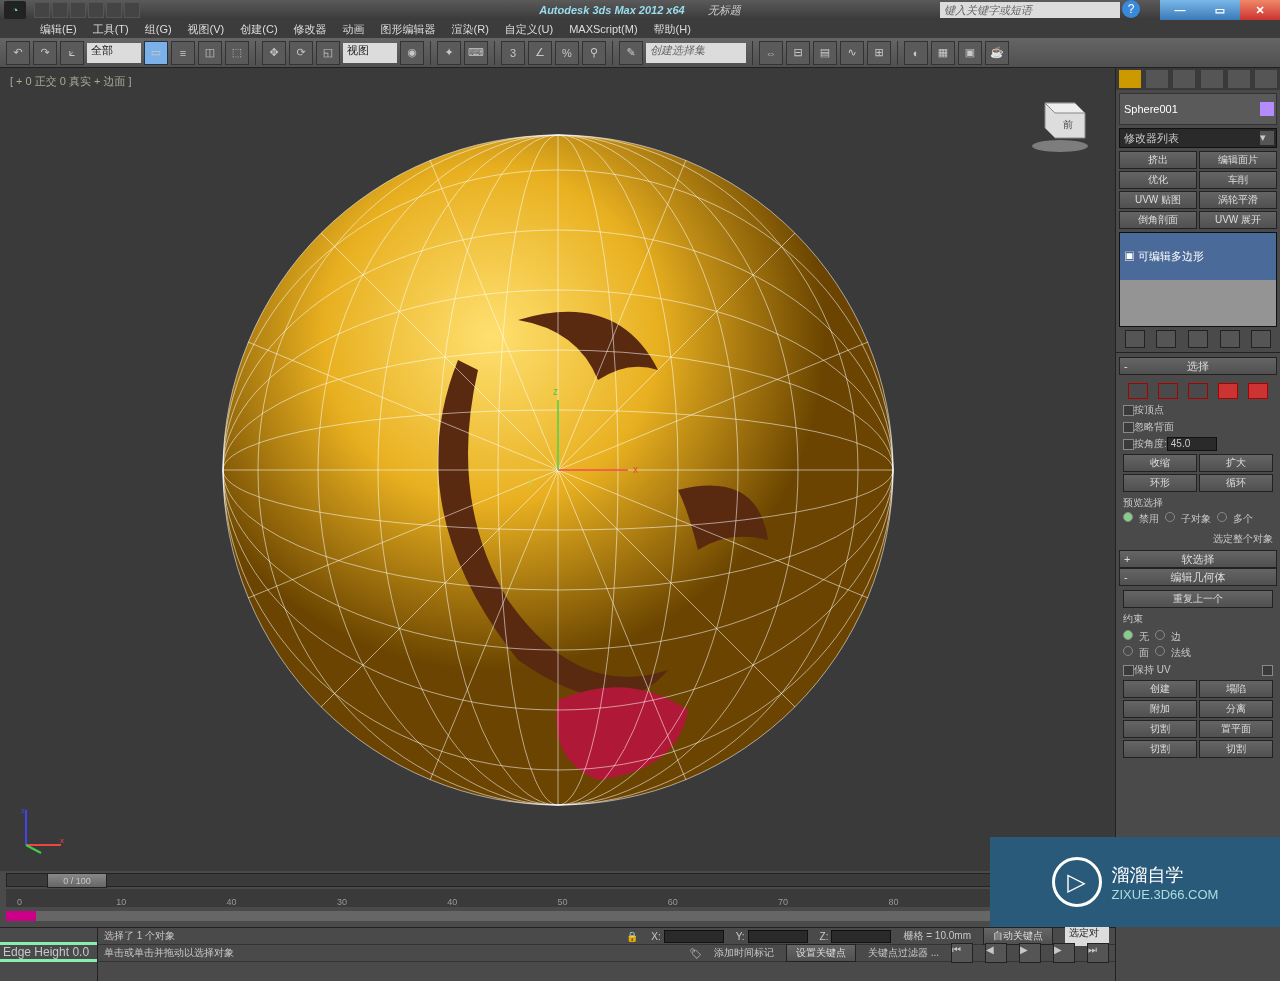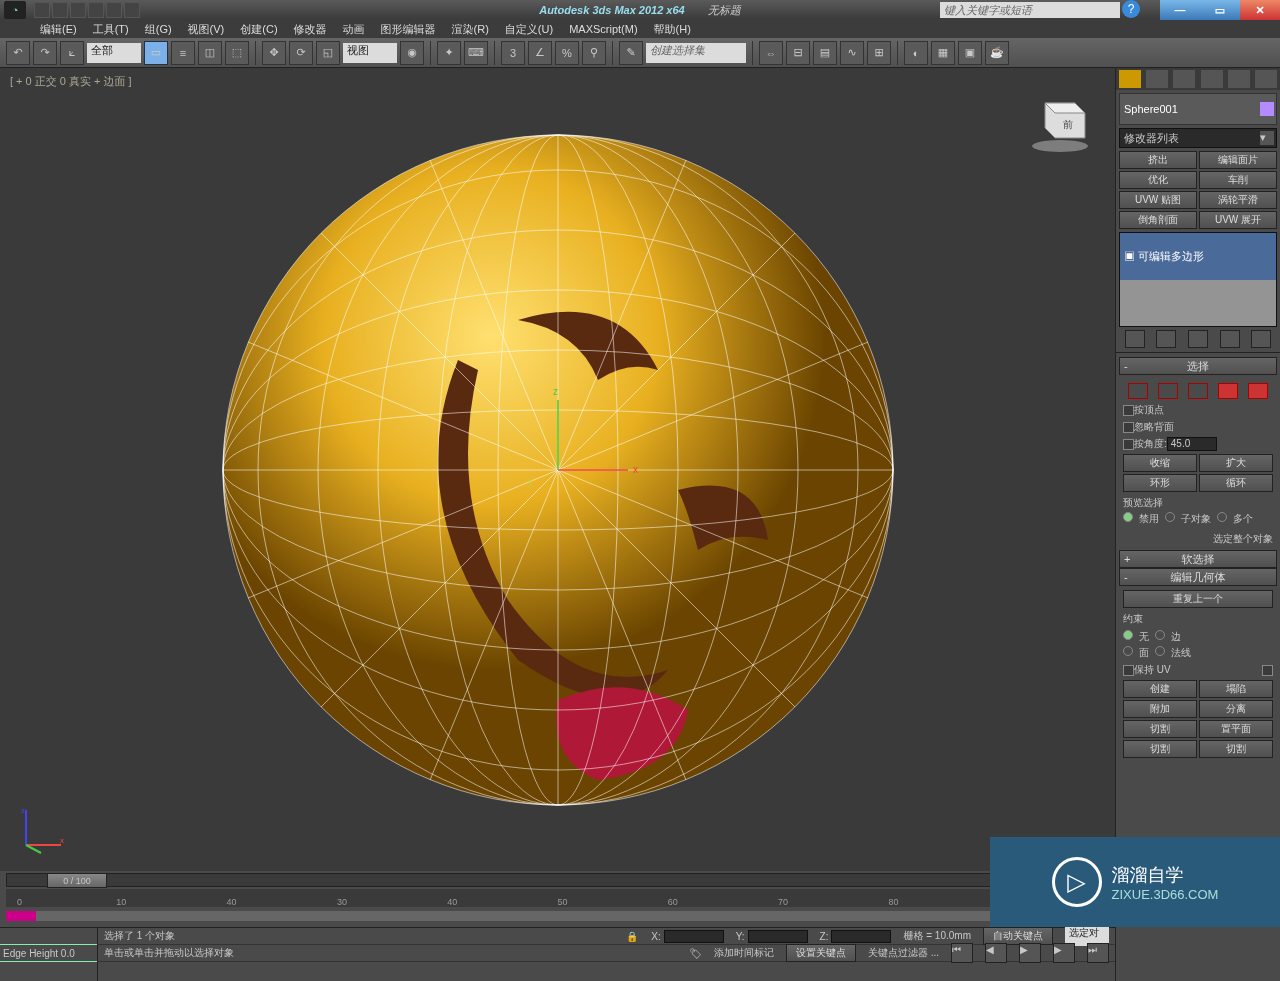--- a/index.html
+++ b/index.html
@@ -74,21 +74,21 @@
 .slider-track{height:14px;background:#3a3a3a;border:1px solid #222;margin:2px 6px 0;position:relative;}
 .slider-thumb{position:absolute;left:40px;top:-1px;width:60px;height:15px;background:linear-gradient(#888,#666);border:1px solid #222;display:flex;align-items:center;justify-content:center;font-size:9px;}
 .ruler{height:18px;background:#3a3a3a;margin:2px 6px 0;display:flex;align-items:flex-end;position:relative;}
 .ruler .tick{position:absolute;bottom:0;font-size:9px;color:#999;}
 .mini-tl{height:10px;background:#666;margin:4px 6px 0;display:flex;}
 .mini-tl .seg{background:#c08;width:30px;height:10px;}
 
 
 .status{position:absolute;bottom:0;left:0;right:165px;height:54px;background:#4a4a4a;border-top:1px solid #222;display:flex;}
 .status-left{width:98px;border-right:1px solid #222;}
-.status-left .srow{height:17px;border-bottom:1px solid #86efac;display:flex;align-items:center;padding:0 3px;font-size:10px;}
+.status-left .srow{height:17px;border-bottom:3px solid #86efac;display:flex;align-items:center;padding:0 3px;font-size:12px;}
 .status-mid{flex:1;}
 .status-mid .srow{height:17px;border-bottom:1px solid #333;display:flex;align-items:center;padding:0 6px;font-size:10px;gap:12px;}
 .coord{display:flex;align-items:center;gap:3px;}
 .coord .v{width:60px;height:13px;background:#2a2a2a;border:1px solid #111;}
 .playbtn{width:22px;height:20px;background:#555;border:1px solid #222;}
 
 
 .watermark{position:absolute;right:0;bottom:54px;width:290px;height:90px;background:#2a5a7a;display:flex;align-items:center;justify-content:center;color:#fff;font-size:18px;gap:10px;z-index:50;}
 .watermark .wlogo{width:50px;height:50px;border:3px solid #fff;border-radius:50%;display:flex;align-items:center;justify-content:center;font-size:24px;}
 .watermark .wtext .sub{font-size:13px;color:#add;}

